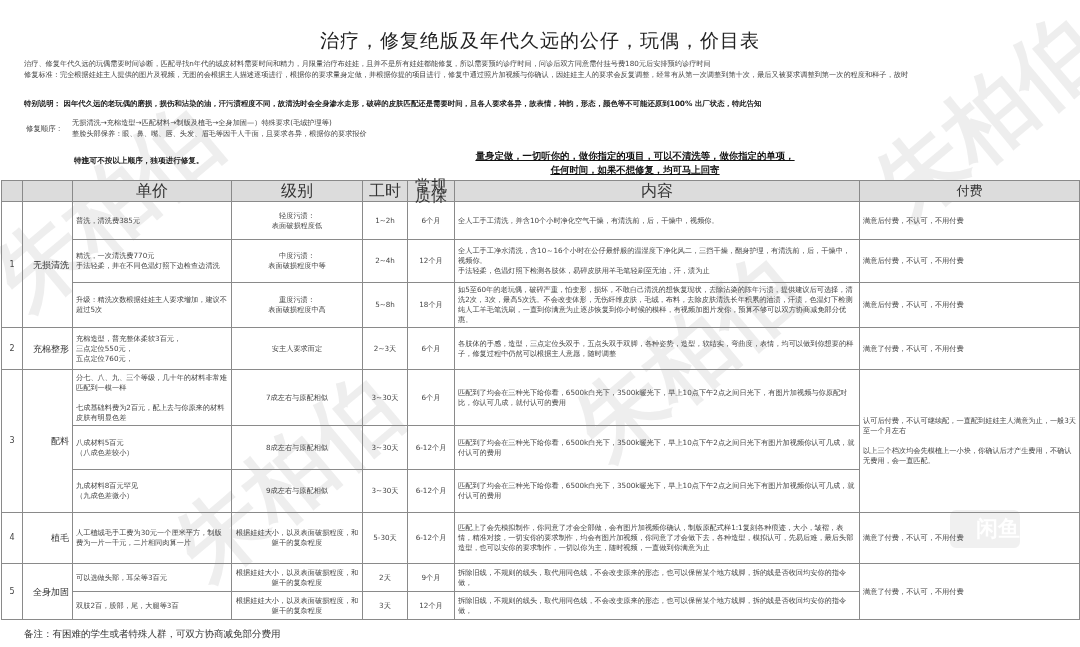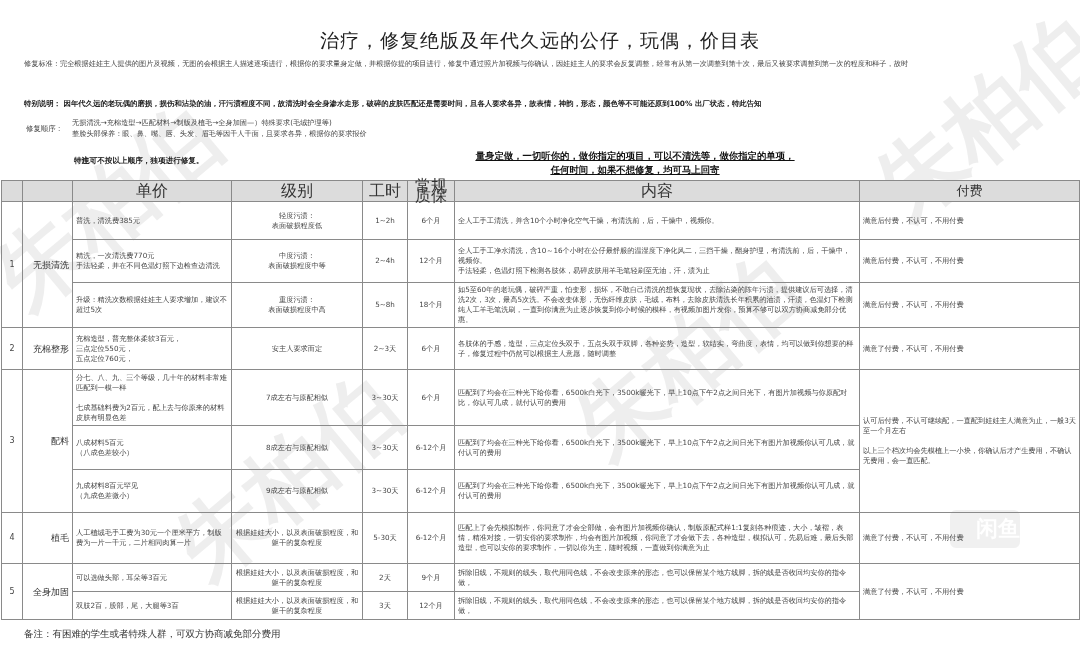--- a/index.html
+++ b/index.html
@@ -40,20 +40,21 @@
 
 <div class="wm" style="left:-20px; top:150px;">朱柏伯</div>
 <div class="wm" style="left:160px; top:420px;">朱柏伯</div>
 <div class="wm" style="left:560px; top:300px;">朱柏伯</div>
 <div class="wm" style="left:860px; top:60px;">朱柏伯</div>
 <div class="logo-wm">闲鱼</div>
 
 <div class="title">治疗，修复绝版及年代久远的公仔，玩偶，价目表</div>
 
 <div class="intro">
+  <div>治疗、修复年代久远的玩偶需要时间诊断，匹配寻找n年代的绒皮材料需要时间和精力，月限量治疗布娃娃，且并不是所有娃娃都能修复，所以需要预约诊疗时间，问诊后双方同意需付挂号费180元后安排预约诊疗时间</div>
   <div>修复标准：完全根据娃娃主人提供的图片及视频，无图的会根据主人描述逐项进行，根据你的要求量身定做，并根据你提的项目进行，修复中通过照片加视频与你确认，因娃娃主人的要求会反复调整，经常有从第一次调整到第十次，最后又被要求调整到第一次的程度和样子，故时</div>
 </div>
 
 <div class="special">特别说明：  因年代久远的老玩偶的磨损，损伤和沾染的油，汗污渍程度不同，故清洗时会全身渗水走形，破碎的皮肤匹配还是需要时间，且各人要求各异，故表情，神韵，形态，颜色等不可能还原到100% 出厂状态，特此告知</div>
 
 <div class="order-label">修复顺序：</div>
 <div class="order-lines">
   <div>无损清洗→充棉造型→匹配材料→制版及植毛→全身加固—）特殊要求(毛绒护理等)</div>
   <div>整脸头部保养：眼、鼻、嘴、唇、头发、眉毛等因千人千面，且要求各异，根据你的要求报价</div>
 </div>

